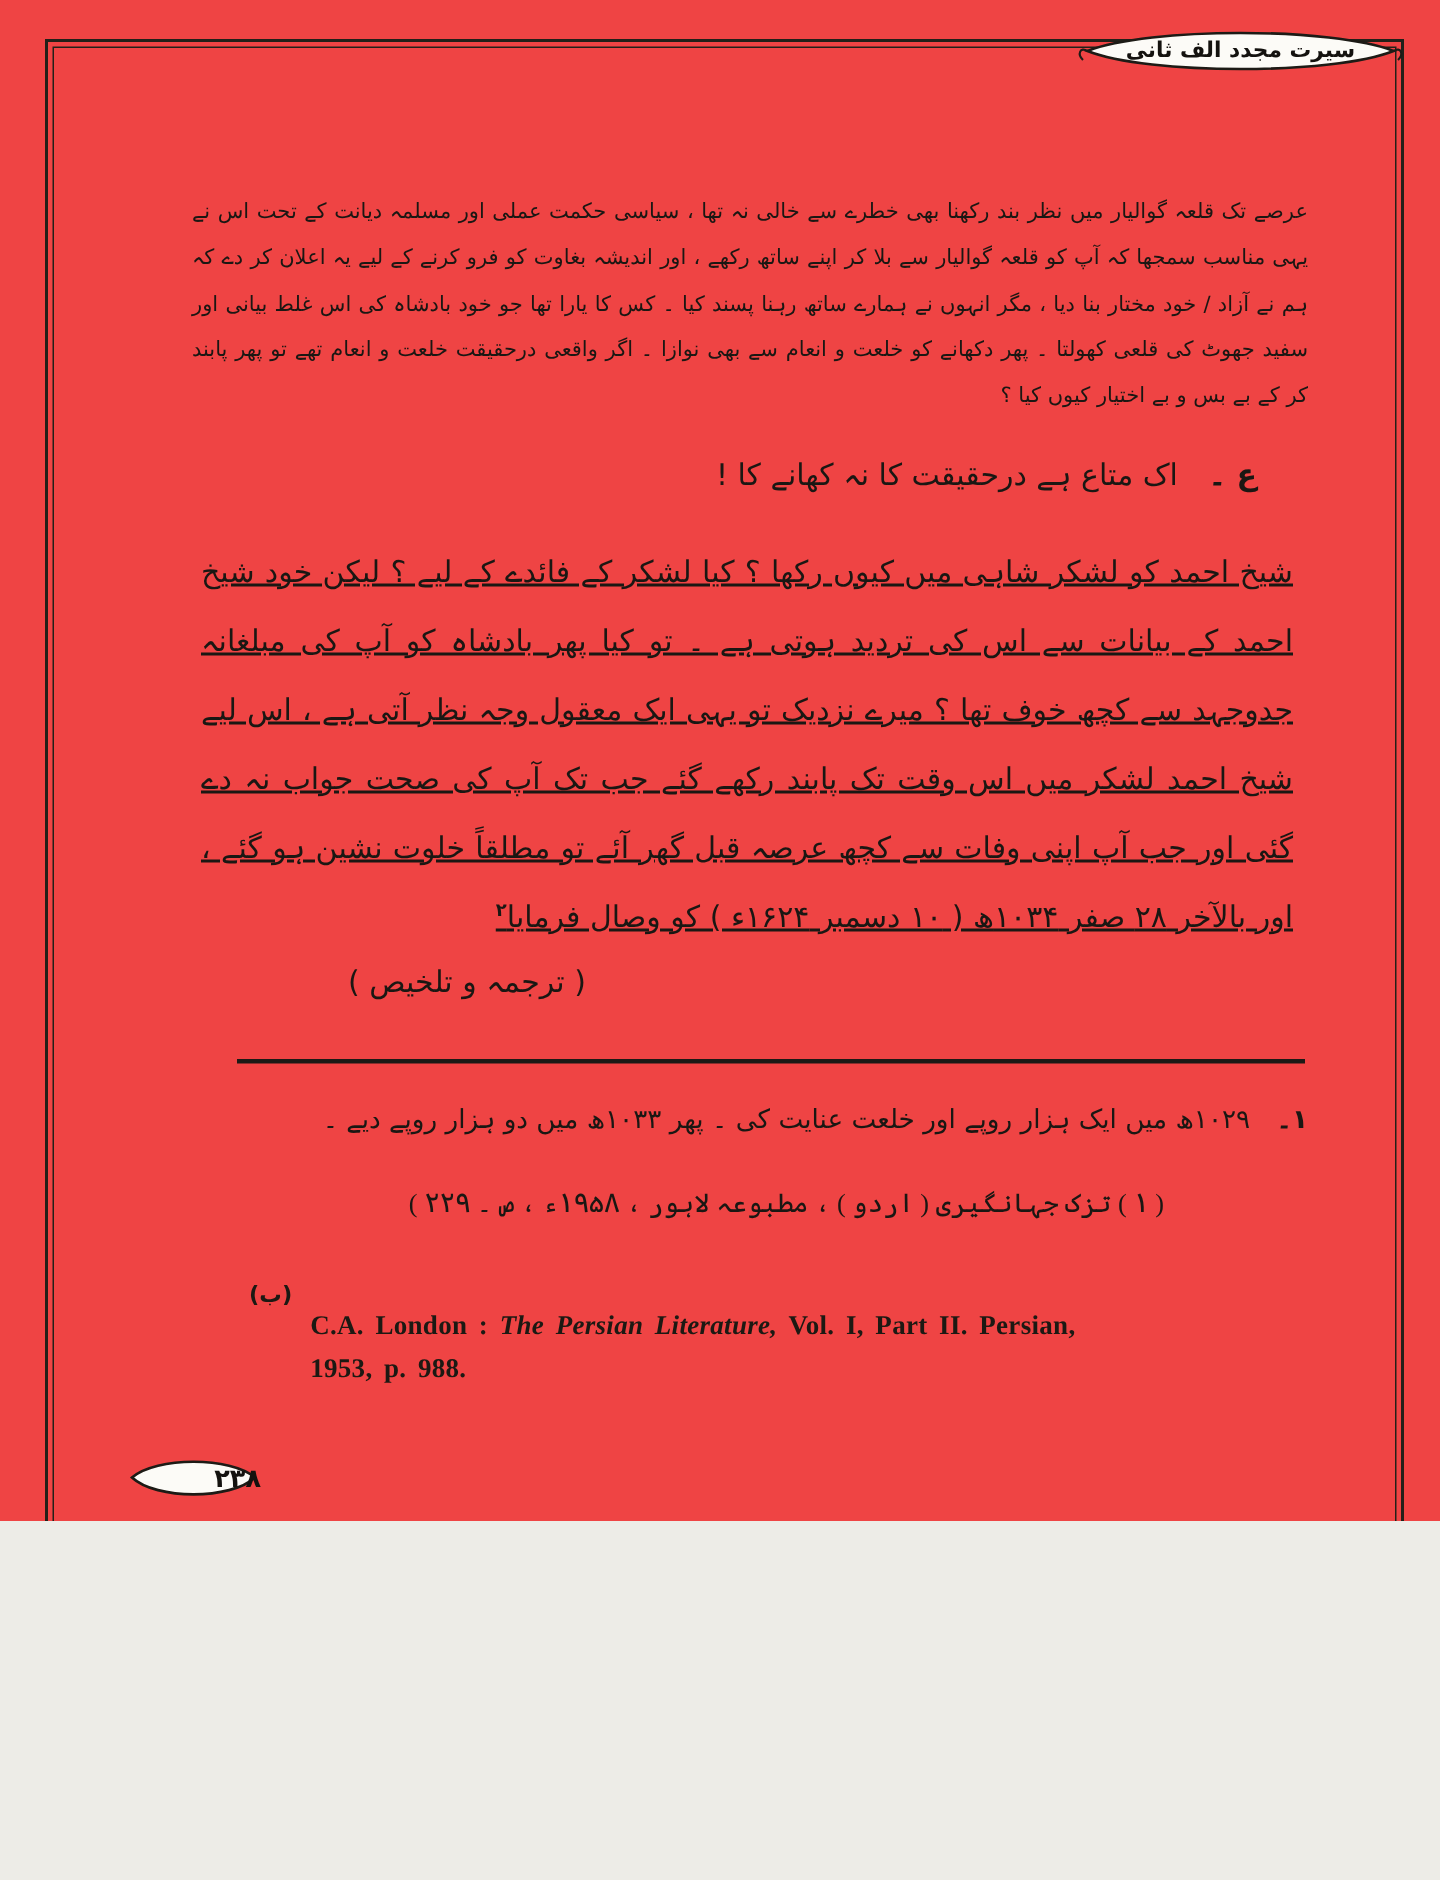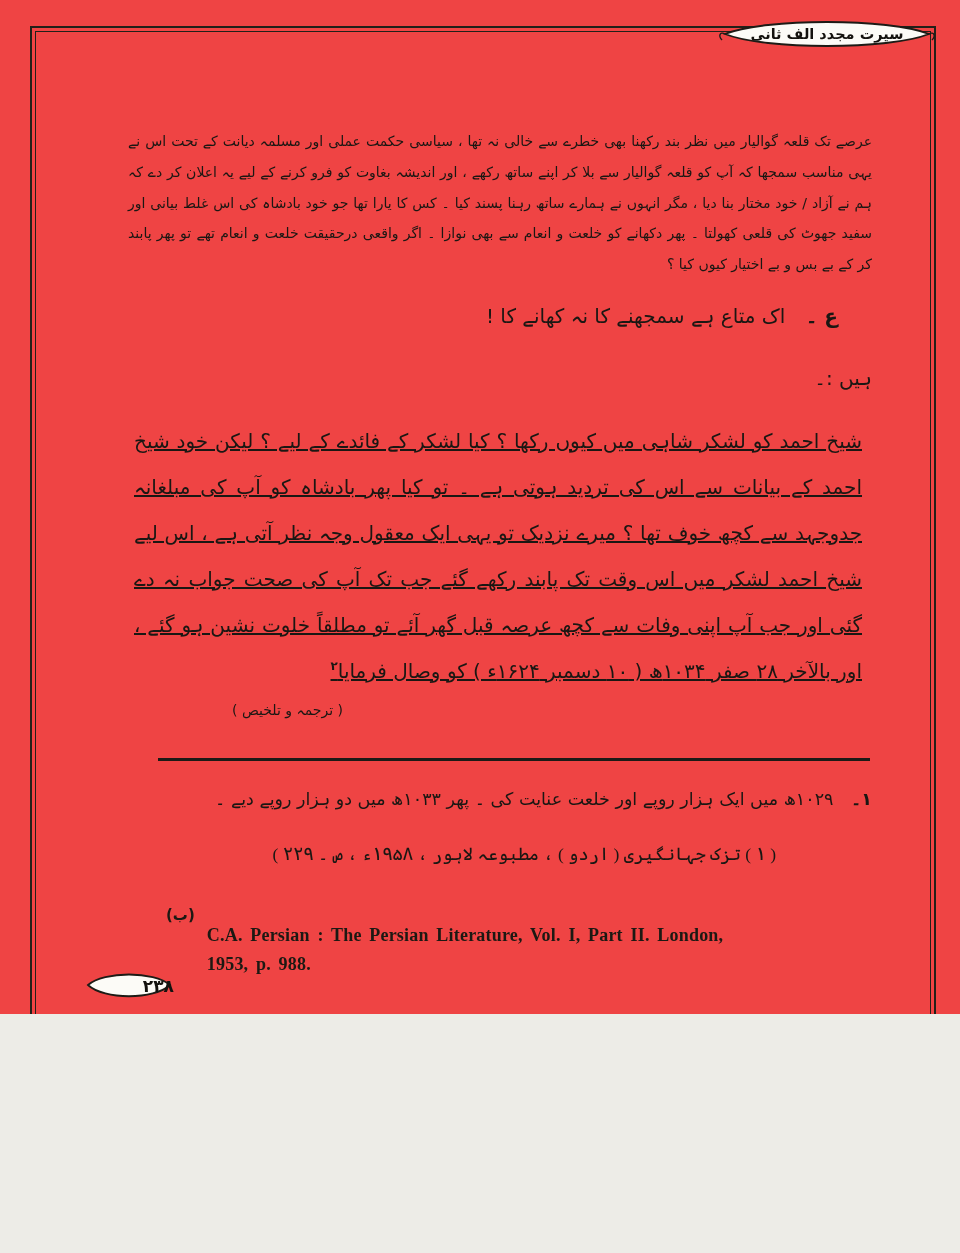--- a/index.html
+++ b/index.html
@@ -41,40 +41,40 @@
   .content{position:absolute;left:128px;top:112px;width:744px;}
 
   .urdu{direction:rtl;font-family:"DejaVu Sans",sans-serif;color:#1a1713;}
   .para-main{font-size:14px;line-height:2.2;text-align:justify;}
   .verse{font-size:20px;line-height:2.2;padding-right:34px;margin-top:2px;}
   .verse-marker{font-weight:bold;margin-left:14px;}
   .lead-in{font-size:20px;line-height:2.2;text-align:justify;margin-top:2px;}
   .lead-in-tail{font-size:20px;line-height:2.0;}
   .quote{font-size:20px;line-height:2.3;text-align:justify;margin:10px 10px 0 6px;text-decoration:underline;}
   .fn-ref{font-size:12px;font-weight:bold;}
-  .attribution{font-size:14px;margin-top:8px;text-align:left;padding-left:104px;}
+  .attribution{font-size:20px;margin-top:8px;text-align:left;padding-left:104px;}
 
   .fn-rule{border-top:3px solid #1c1a16;margin:40px 2px 18px 30px;}
 
   .fn-urdu{margin-top:20px;}
   .fn-line1{font-size:17.5px;line-height:2.15;}
   .fn-marker-ur{font-weight:bold;margin-left:12px;}
   .fn-line2{font-size:17.5px;line-height:2.1;padding-right:96px;font-family:Liberation Serif, serif;}
 
   .fn-en{
     display:flex;align-items:flex-start;
     font-family:"Liberation Serif",serif;font-weight:bold;color:#1c1913;
   }
   .fn-storey{margin-top:30px;padding-left:38px;gap:12px;}
   .fn-storey .fn-marker{
     font-family:"DejaVu Sans",sans-serif;font-size:15px;font-weight:bold;padding-top:3px;white-space:nowrap;
   }
   .fn-text{font-size:18px;line-height:1.6;letter-spacing:.2px;word-spacing:3px;max-width:640px;}
   .fn-text .line{display:block;}
-  .fn-text .italic{}
+  .fn-text .italic{font-style:italic;}
 </style>
 </head>
 <body>
 
 <div class="page">
 
   <div class="frame">
     <div class="frame-inner"></div>
   </div>
 
@@ -86,45 +86,44 @@
     </svg>
     <span class="cartouche-text">سیرت مجدد الف ثانی</span>
   </div>
 
   <main class="content">
 
     <p class="urdu para-main">عرصے تک قلعہ گوالیار میں نظر بند رکھنا بھی خطرے سے خالی نہ تھا ، سیاسی حکمت عملی اور مسلمہ دیانت کے تحت اس نے یہی مناسب سمجھا کہ آپ کو قلعہ گوالیار سے بلا کر اپنے ساتھ رکھے ، اور اندیشہ بغاوت کو فرو کرنے کے لیے یہ اعلان کر دے کہ ہم نے آزاد / خود مختار بنا دیا ، مگر انہوں نے ہمارے ساتھ رہنا پسند کیا ۔ کس کا یارا تھا جو خود بادشاہ کی اس غلط بیانی اور سفید جھوٹ کی قلعی کھولتا ۔ پھر دکھانے کو خلعت و انعام سے بھی نوازا ۔ اگر واقعی درحقیقت خلعت و انعام تھے تو پھر پابند کر کے بے بس و بے اختیار کیوں کیا ؟</p>
 
     <p class="urdu verse">
       <span class="verse-marker">ع ۔</span>
-      <span>اک متاع ہے سمجھنے کا نہ کھانے کا !</span>
+      <span>اک متاع ہے درحقیقت کا نہ کھانے کا !</span>
     </p>
 
-    <p class="urdu lead-in-tail">ہیں :۔</p>
 
     <blockquote class="urdu quote">
       <span>شیخ احمد کو لشکر شاہی میں کیوں رکھا ؟ کیا لشکر کے فائدے کے لیے ؟ لیکن خود شیخ احمد کے بیانات سے اس کی تردید ہوتی ہے ۔ تو کیا پھر بادشاہ کو آپ کی مبلغانہ جدوجہد سے کچھ خوف تھا ؟ میرے نزدیک تو یہی ایک معقول وجہ نظر آتی ہے ، اس لیے شیخ احمد لشکر میں اس وقت تک پابند رکھے گئے جب تک آپ کی صحت جواب نہ دے گئی اور جب آپ اپنی وفات سے کچھ عرصہ قبل گھر آئے تو مطلقاً خلوت نشین ہو گئے ، اور بالآخر ۲۸ صفر ۱۰۳۴ھ ( ۱۰ دسمبر ۱۶۲۴ء ) کو وصال فرمایا</span><sup class="fn-ref">۲</sup>
     </blockquote>
 
     <p class="urdu attribution">( ترجمہ و تلخیص )</p>
 
     <div class="fn-rule"></div>
 
     <div class="fn-urdu">
       <p class="urdu fn-line1">
         <span class="fn-marker-ur">۱۔</span>
         <span>۱۰۲۹ھ میں ایک ہزار روپے اور خلعت عنایت کی ۔ پھر ۱۰۳۳ھ میں دو ہزار روپے دیے ۔</span>
       </p>
       <p class="urdu fn-line2">( ۱ ) تزک جہانگیری ( اردو ) ، مطبوعہ لاہور ، ۱۹۵۸ء ، ص ۔ ۲۲۹ )</p>
     </div>
 
     <div class="fn-en fn-storey">
       <span class="fn-marker">(ب)</span>
       <p class="fn-text">
-        <span class="line"><span>C.A. Persian : </span><span class="italic">The Persian Literature,</span><span> Vol. I, Part II. London,</span></span>
+        <span class="line"><span>C.A. London : </span><span class="italic">The Persian Literature,</span><span> Vol. I, Part II. Persian,</span></span>
         <span class="line">1953, p. 988.</span>
       </p>
     </div>
 
   </main>
 
   <div class="page-num-cartouche">
     <svg viewBox="0 0 90 33" preserveAspectRatio="none">
       <path d="M4,16 C20,2 70,2 86,16 C70,31 20,31 4,16 Z" fill="#fcfbf7" stroke="#1d1b16" stroke-width="1.8"></path>
     </svg>

